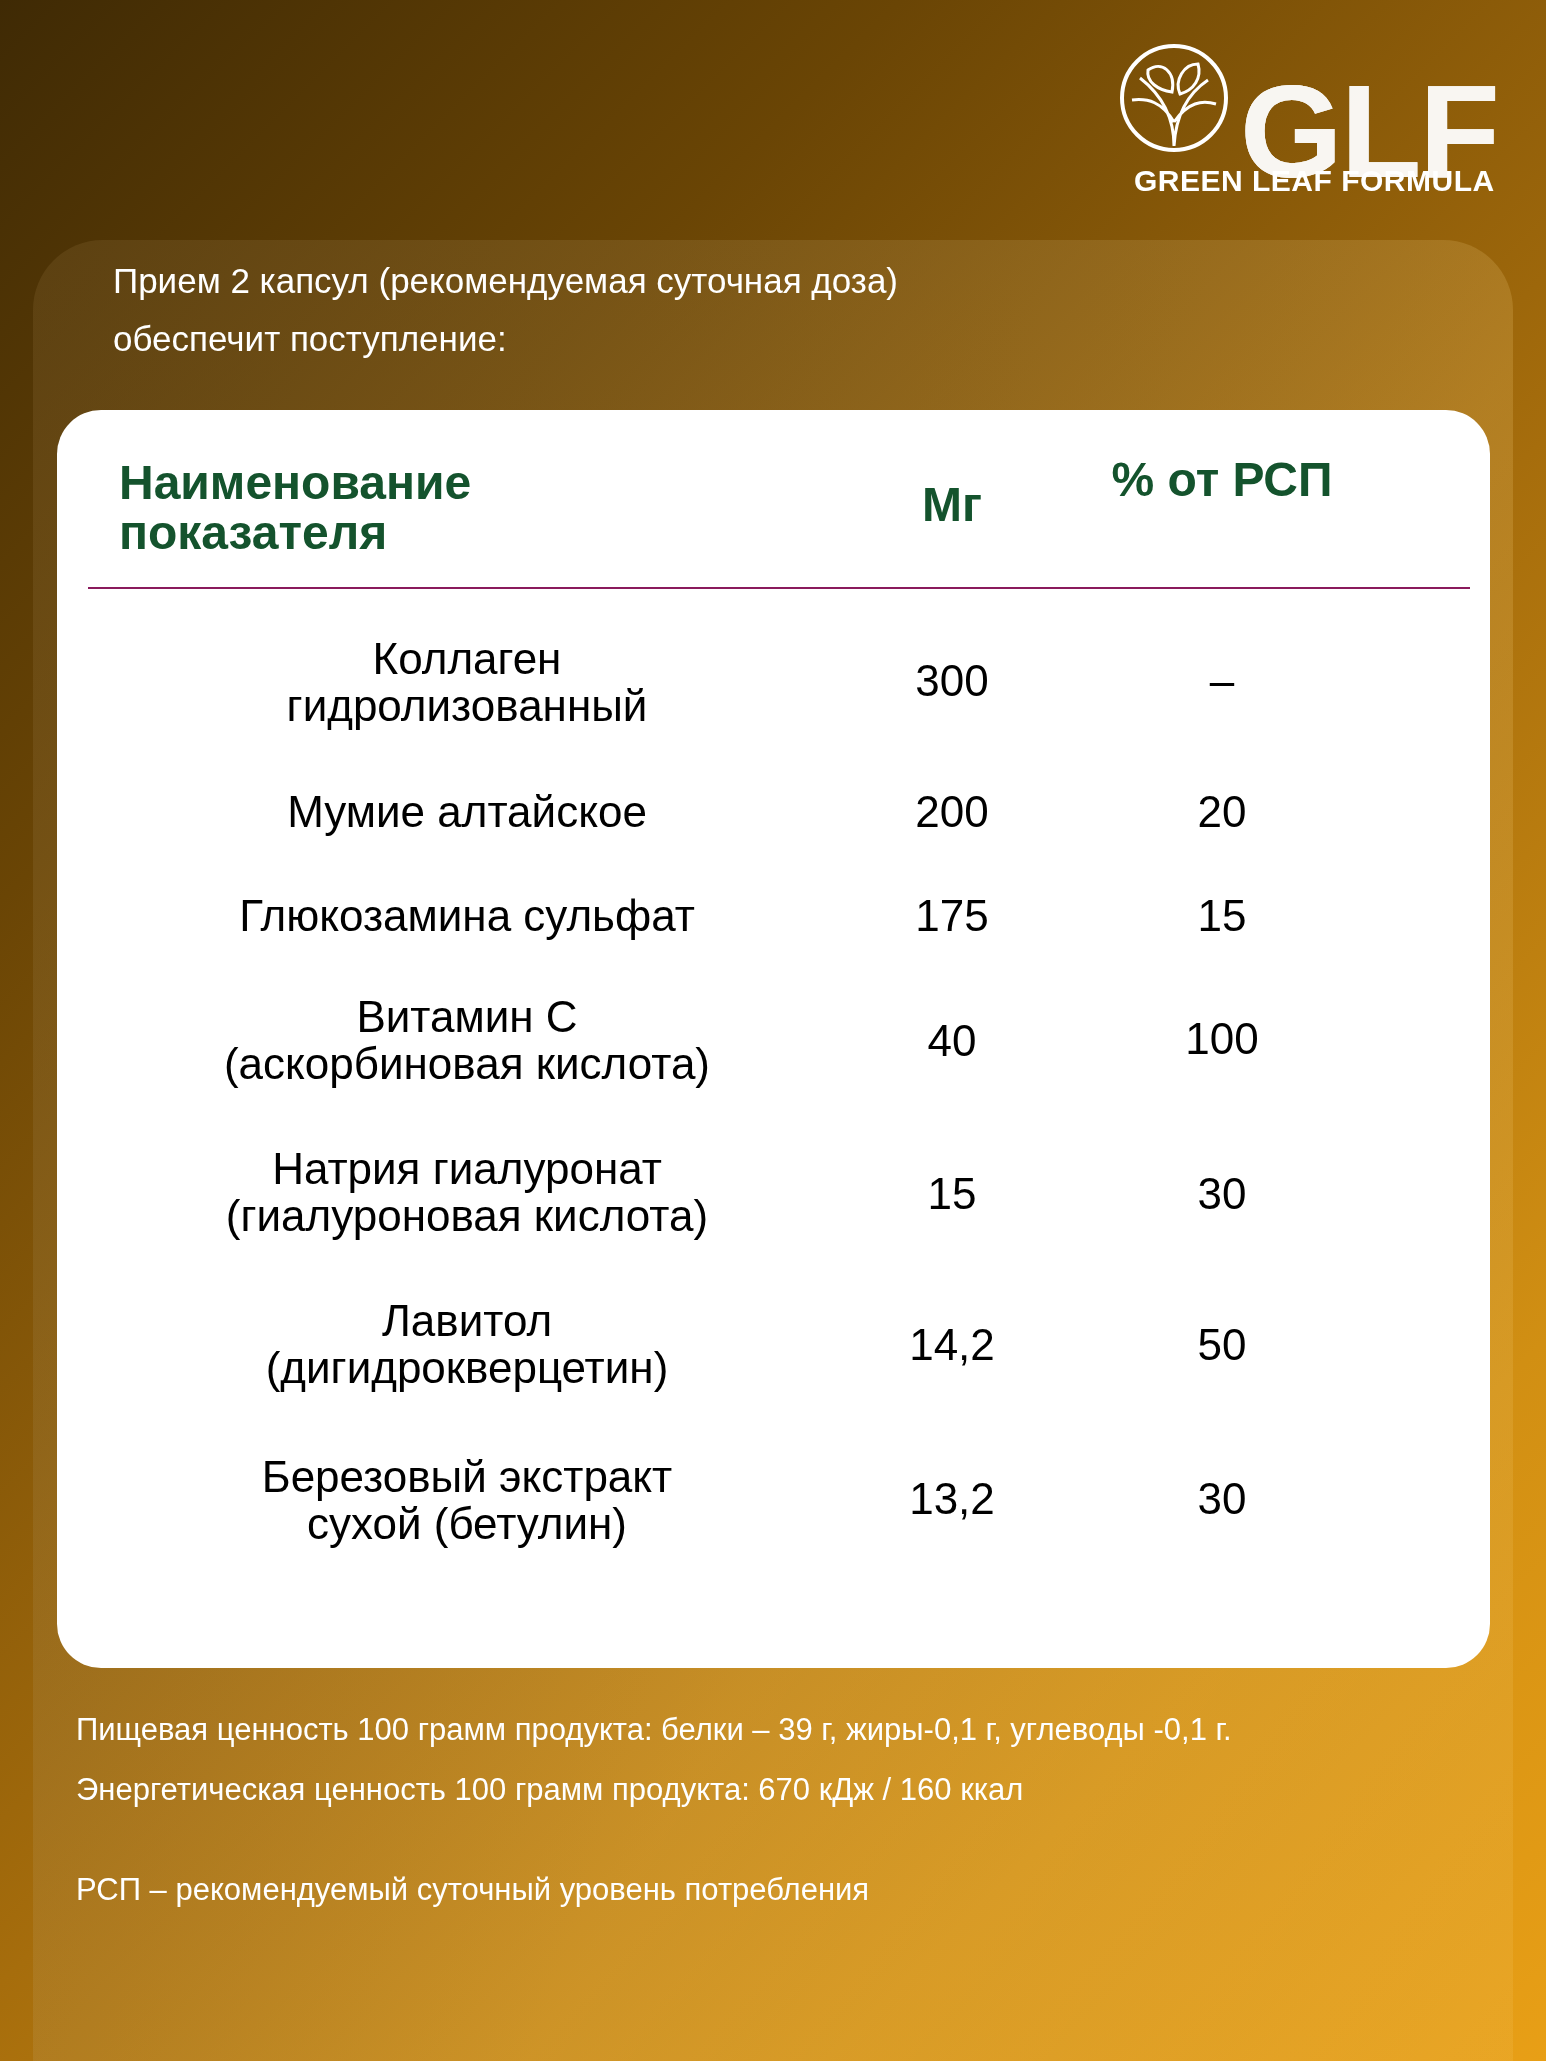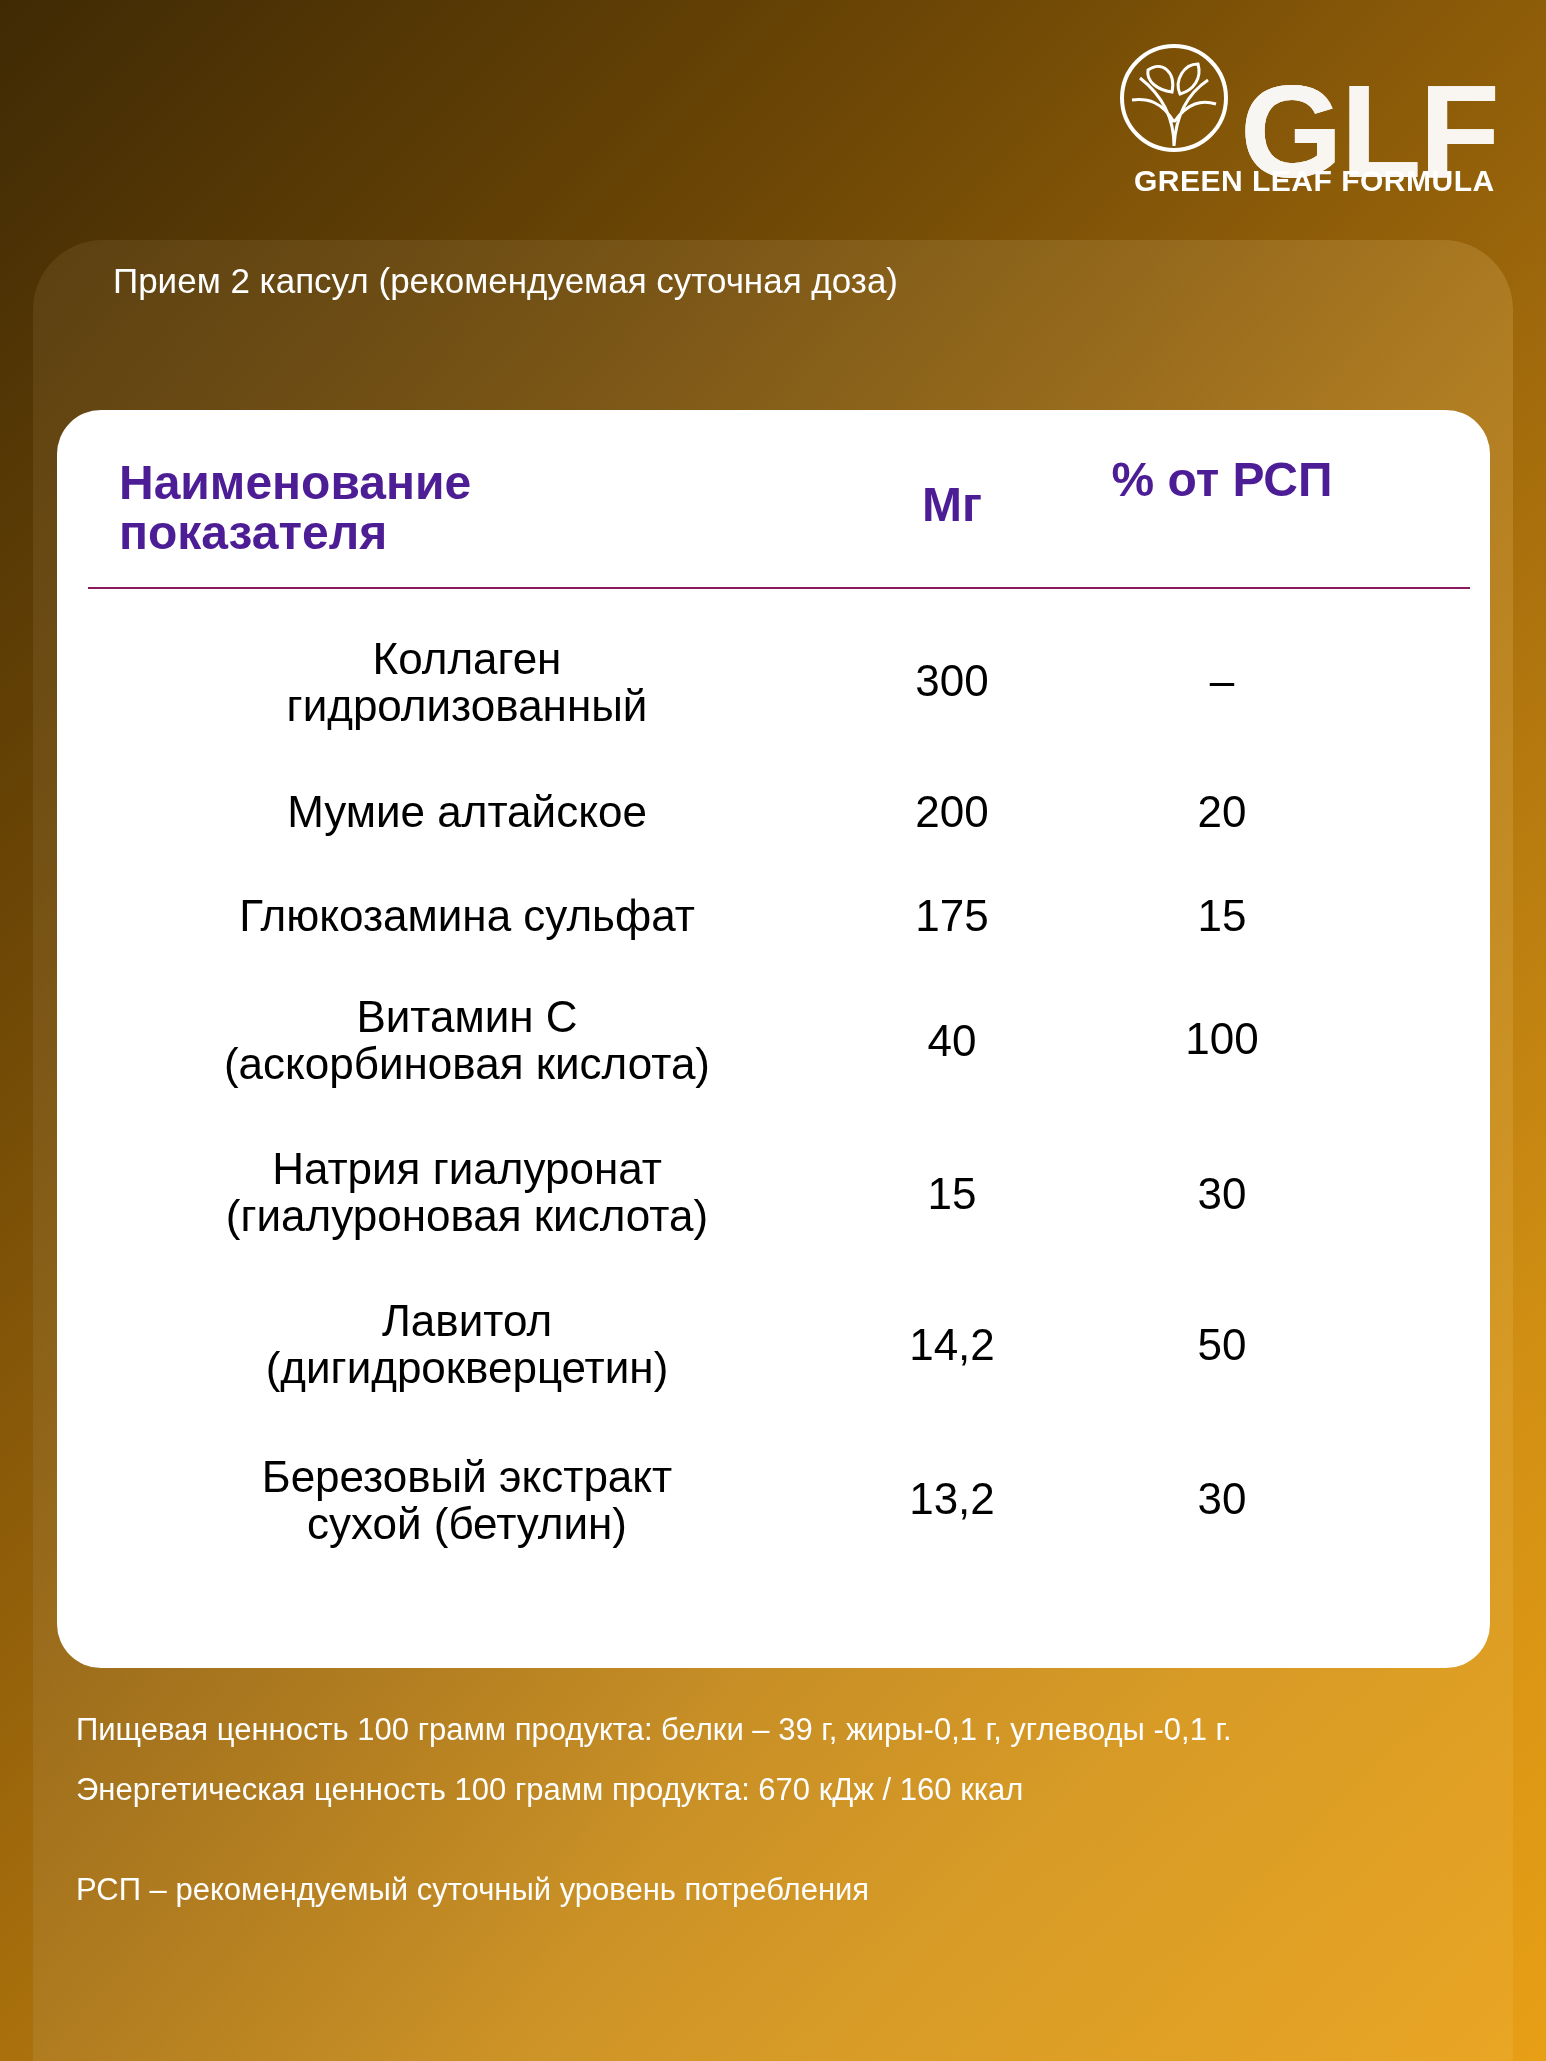--- a/index.html
+++ b/index.html
@@ -16,21 +16,21 @@
   .panel {
     position:absolute; left:33px; top:240px; width:1480px; height:1900px;
     border-radius:70px;
     background: linear-gradient(120deg, rgba(120,90,40,0.35) 0%, rgba(255,220,140,0.18) 60%, rgba(255,230,160,0.10) 100%);
   }
   .intro { position:absolute; left:113px; top:252px; width:1300px; color:#fff; font-size:35px; line-height:58px; }
   .card {
     position:absolute; left:57px; top:410px; width:1433px; height:1258px;
     background:#fff; border-radius:44px;
   }
-  .th { position:absolute; font-weight:bold; color:#4c1d95; font-size:48px; line-height:50px; }
+  .th { position:absolute; font-weight:bold; color:#14532d; font-size:48px; line-height:50px; }
   .th-name { left:62px; top:48px; }
   .th-mg { left:800px; top:70px; width:190px; text-align:center; }
   .th-pct { left:1035px; top:45px; width:260px; text-align:center; }
   .sep { position:absolute; left:31px; top:177px; width:1382px; height:2px; background:#8a1a5c; }
   .row { position:absolute; left:0; width:100%; }
   .cell { position:absolute; color:#000; font-size:44px; line-height:47px;text-align:center; }
   .cell-name { left:60px; width:700px; }
   .cell-mg { left:780px; width:230px; text-align:center; }
   .cell-pct { left:1045px; width:240px; text-align:center; }
   .foot { position:absolute; left:76px; color:#fff; font-size:31px; white-space:nowrap; }
@@ -47,20 +47,21 @@
     <path d="M80 22 C66 22 56 38 62 52 C76 48 84 36 80 22 Z" fill="none" stroke="#fff" stroke-width="3"></path>
   </svg>
   <div class="logo-glf">GLF</div>
   <div class="logo-sub">GREEN LEAF FORMULA</div>
 </div>
 
 <div class="panel"></div>
 
 <div class="intro">
   <div>Прием 2 капсул (рекомендуемая суточная доза)</div>
+  <div>обеспечит поступление:</div>
 </div>
 
 <div class="card">
   <div class="th th-name">
     <div>Наименование</div>
     <div>показателя</div>
   </div>
   <div class="th th-mg">Мг</div>
   <div class="th th-pct">% от РСП</div>
   <div class="sep"></div>

